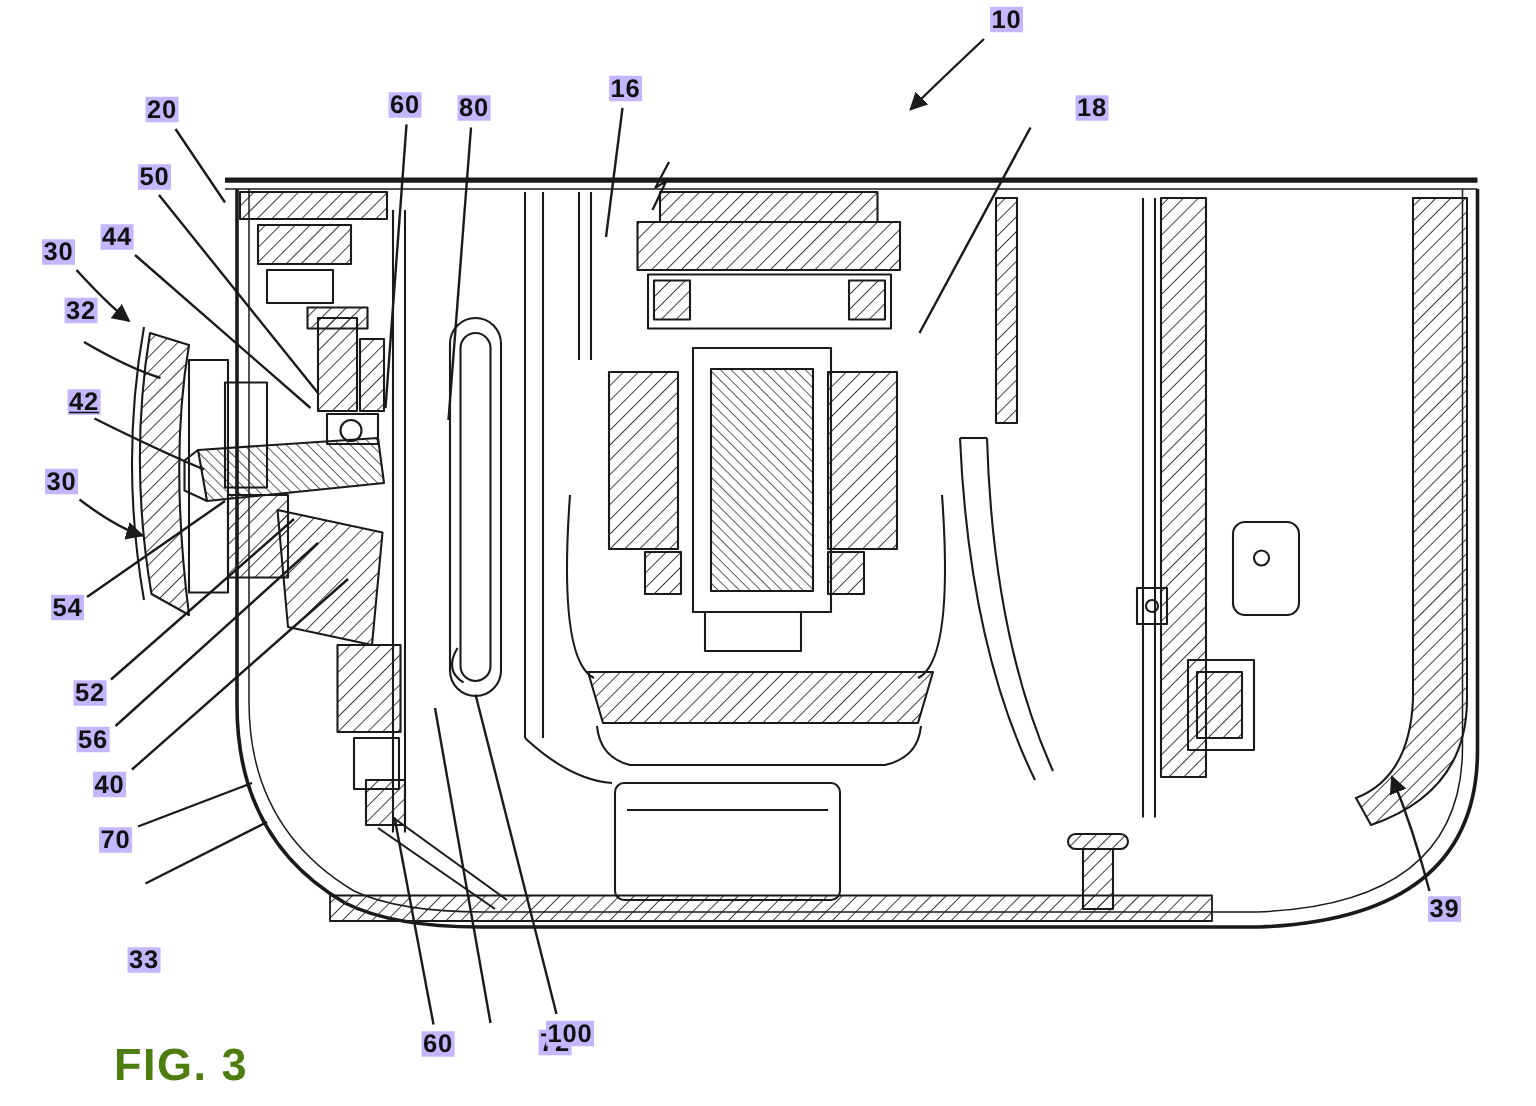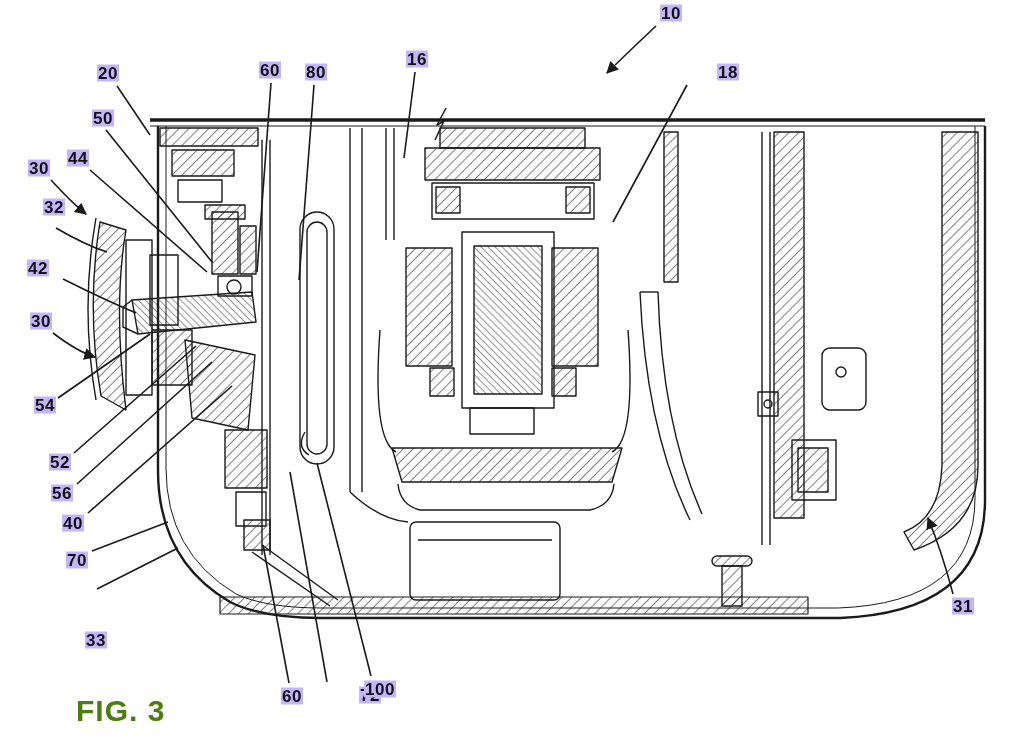--- a/index.html
+++ b/index.html
@@ -152,32 +152,32 @@
       </g>
   </svg>
 
   <div id="label-layer">
       <div class="ref-label" style="left: 671px; top: 13px;">10</div>
       <div class="ref-label" style="left: 108px; top: 73px;">20</div>
       <div class="ref-label" style="left: 103px; top: 118px;">50</div>
       <div class="ref-label" style="left: 78px; top: 158px;">44</div>
       <div class="ref-label" style="left: 39px; top: 168px;">30</div>
       <div class="ref-label" style="left: 43px; top: 207px; margin-left: 11px;">32</div>
-      <div class="ref-label" style="left: 38px; top: 268px;">42</div>
+      <div class="ref-label" style="left: 56px; top: 268px; text-decoration: underline;">42</div>
       <div class="ref-label" style="left: 41px; top: 321px;">30</div>
       <div class="ref-label" style="left: 45px; top: 405px;">54</div>
       <div class="ref-label" style="left: 60px; top: 462px;">52</div>
       <div class="ref-label" style="left: 62px; top: 493px;">56</div>
       <div class="ref-label" style="left: 73px; top: 523px;">40</div>
       <div class="ref-label" style="left: 77px; top: 560px; text-align: center;">70</div>
       <div class="ref-label" style="left: 96px; top: 597px; margin-top: 43px;">33</div>
       <div class="ref-label" style="left: 270px; top: 70px;">60</div>
       <div class="ref-label" style="left: 316px; top: 72px;">80</div>
       <div class="ref-label" style="left: 417px; top: 59px;">16</div>
       <div class="ref-label" style="left: 728px; top: 72px;">18</div>
-      <div class="ref-label" style="left: 963px; top: 606px;">31</div>
+      <div class="ref-label" style="left: 963px; top: 606px;">39</div>
       <div class="ref-label" style="left: 292px; top: 696px;">60</div>
       <div class="ref-label" style="left: 332px; top: 695px; margin-left: 38px;">72</div>
       <div class="ref-label" style="left: 380px; top: 689px;">100</div>
     </div>
 
   <div id="figure-caption">FIG. 3</div>
 </div>
 
 </body></html>

